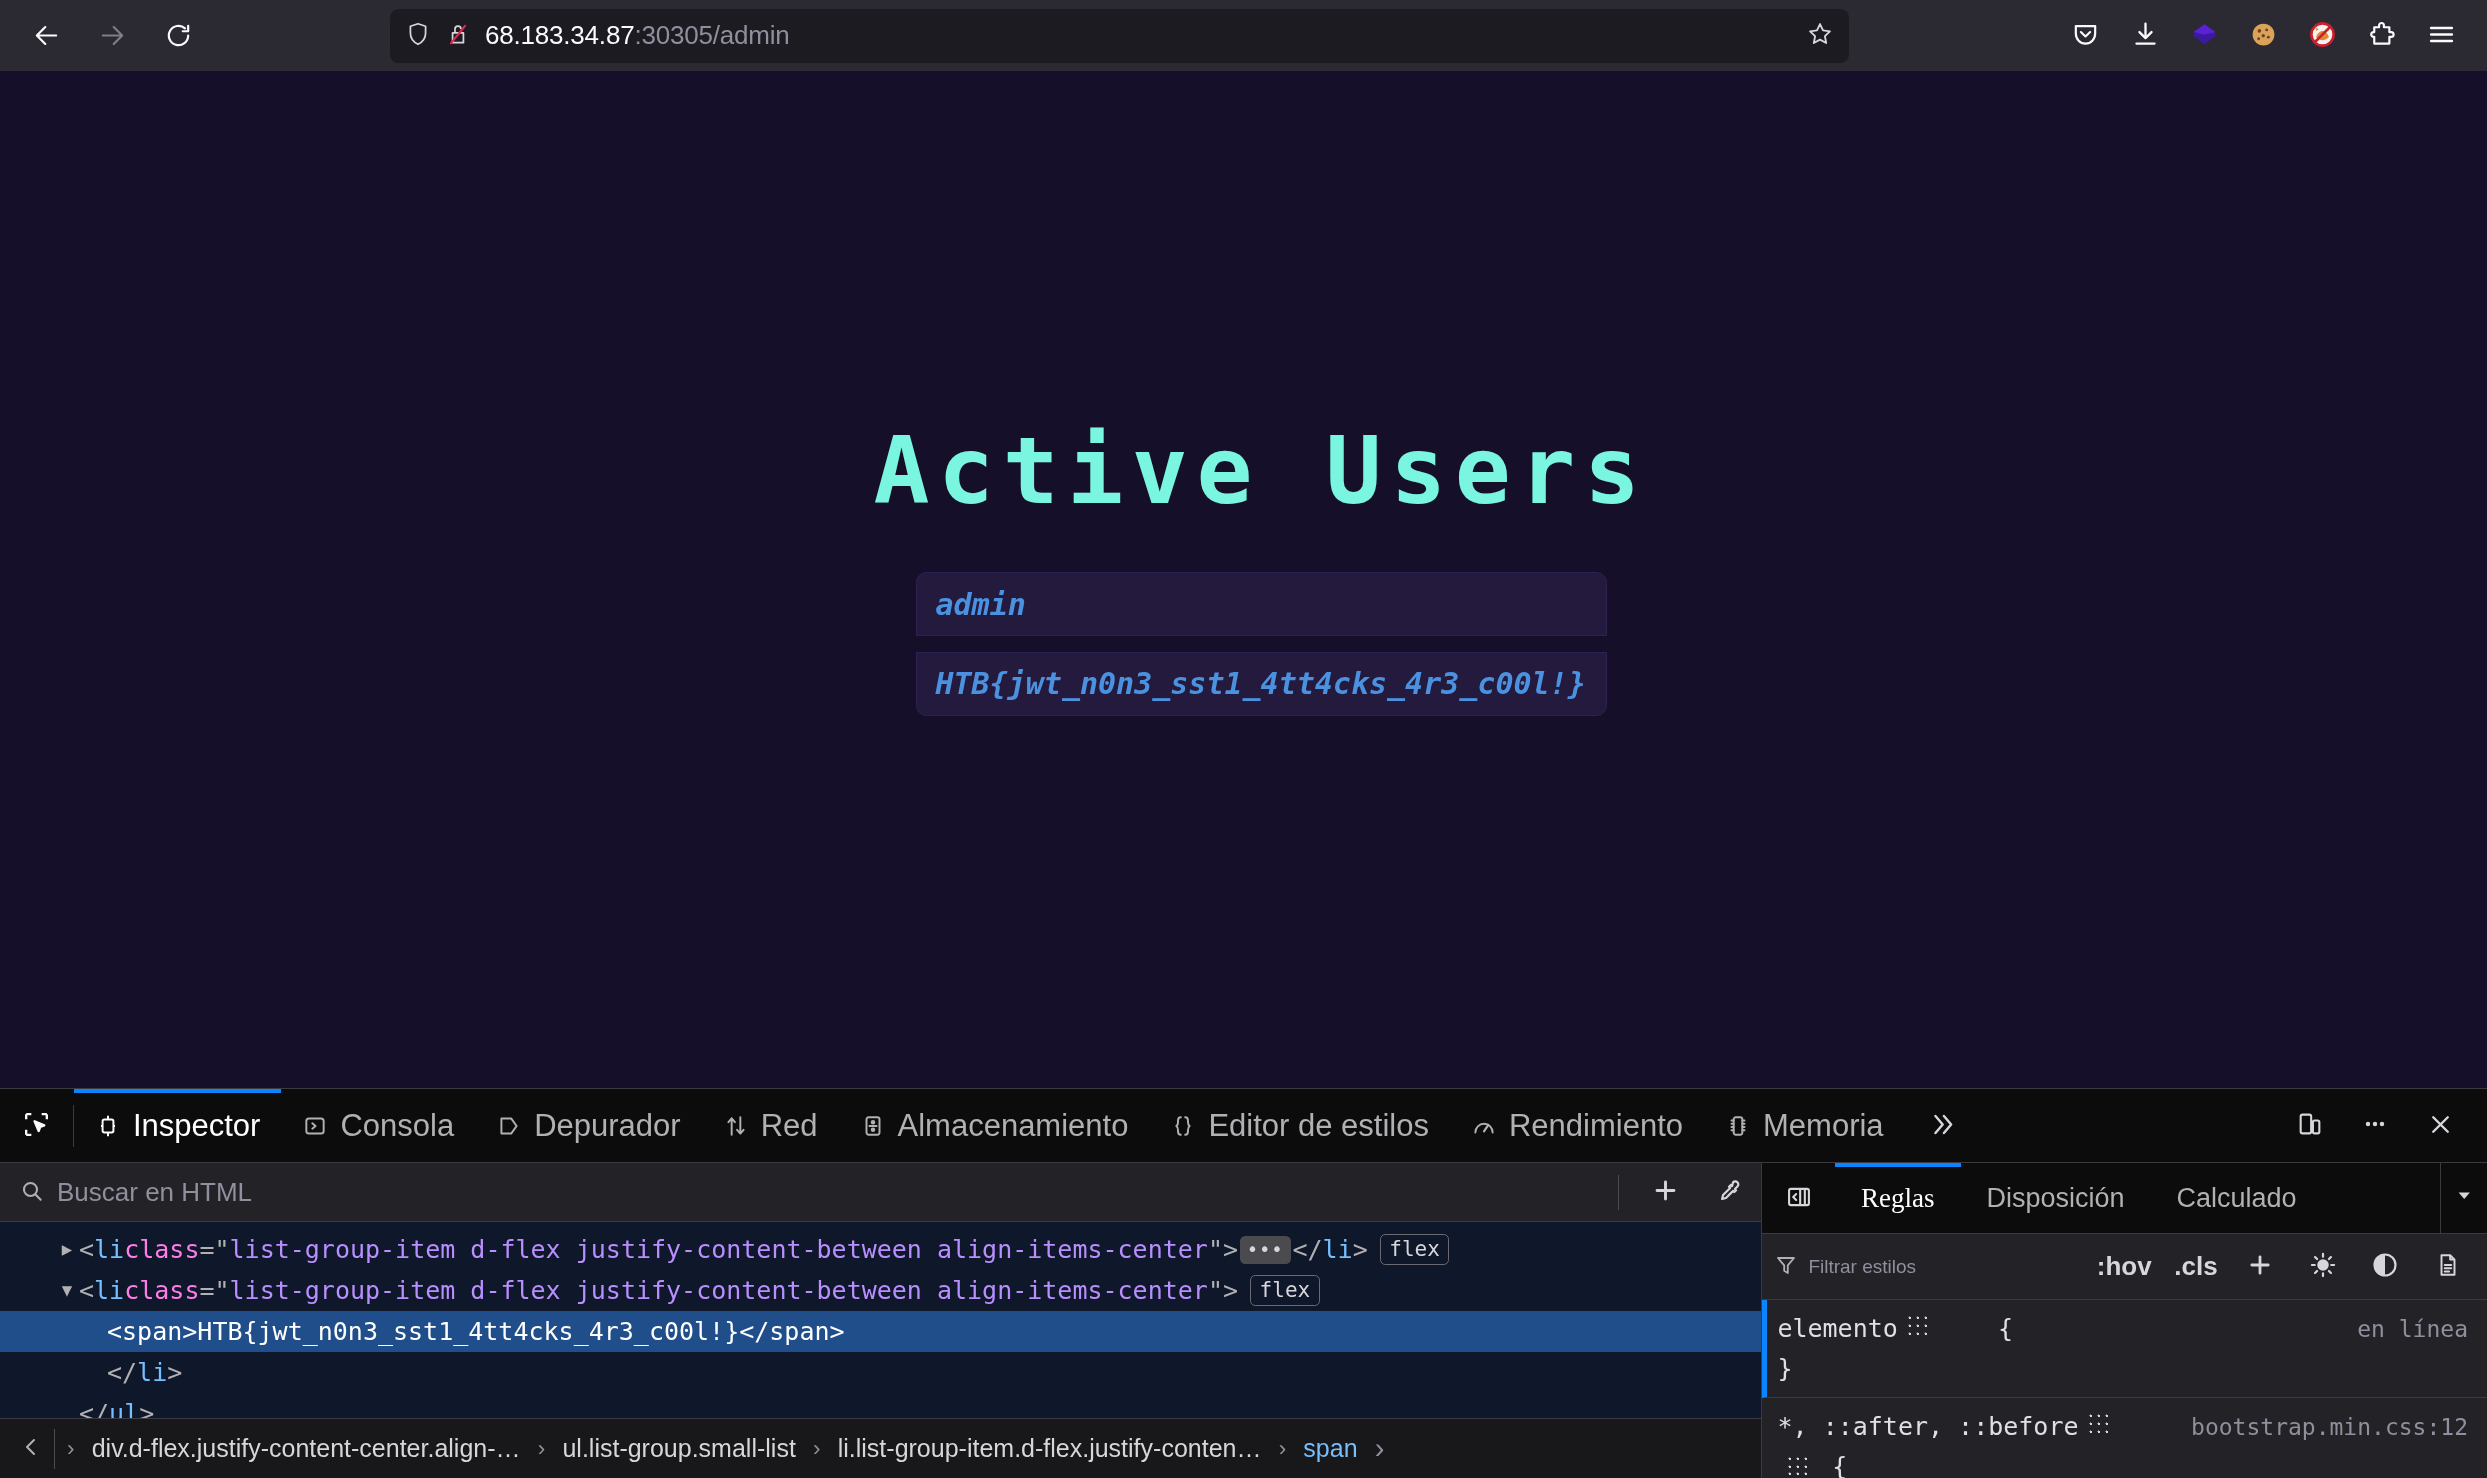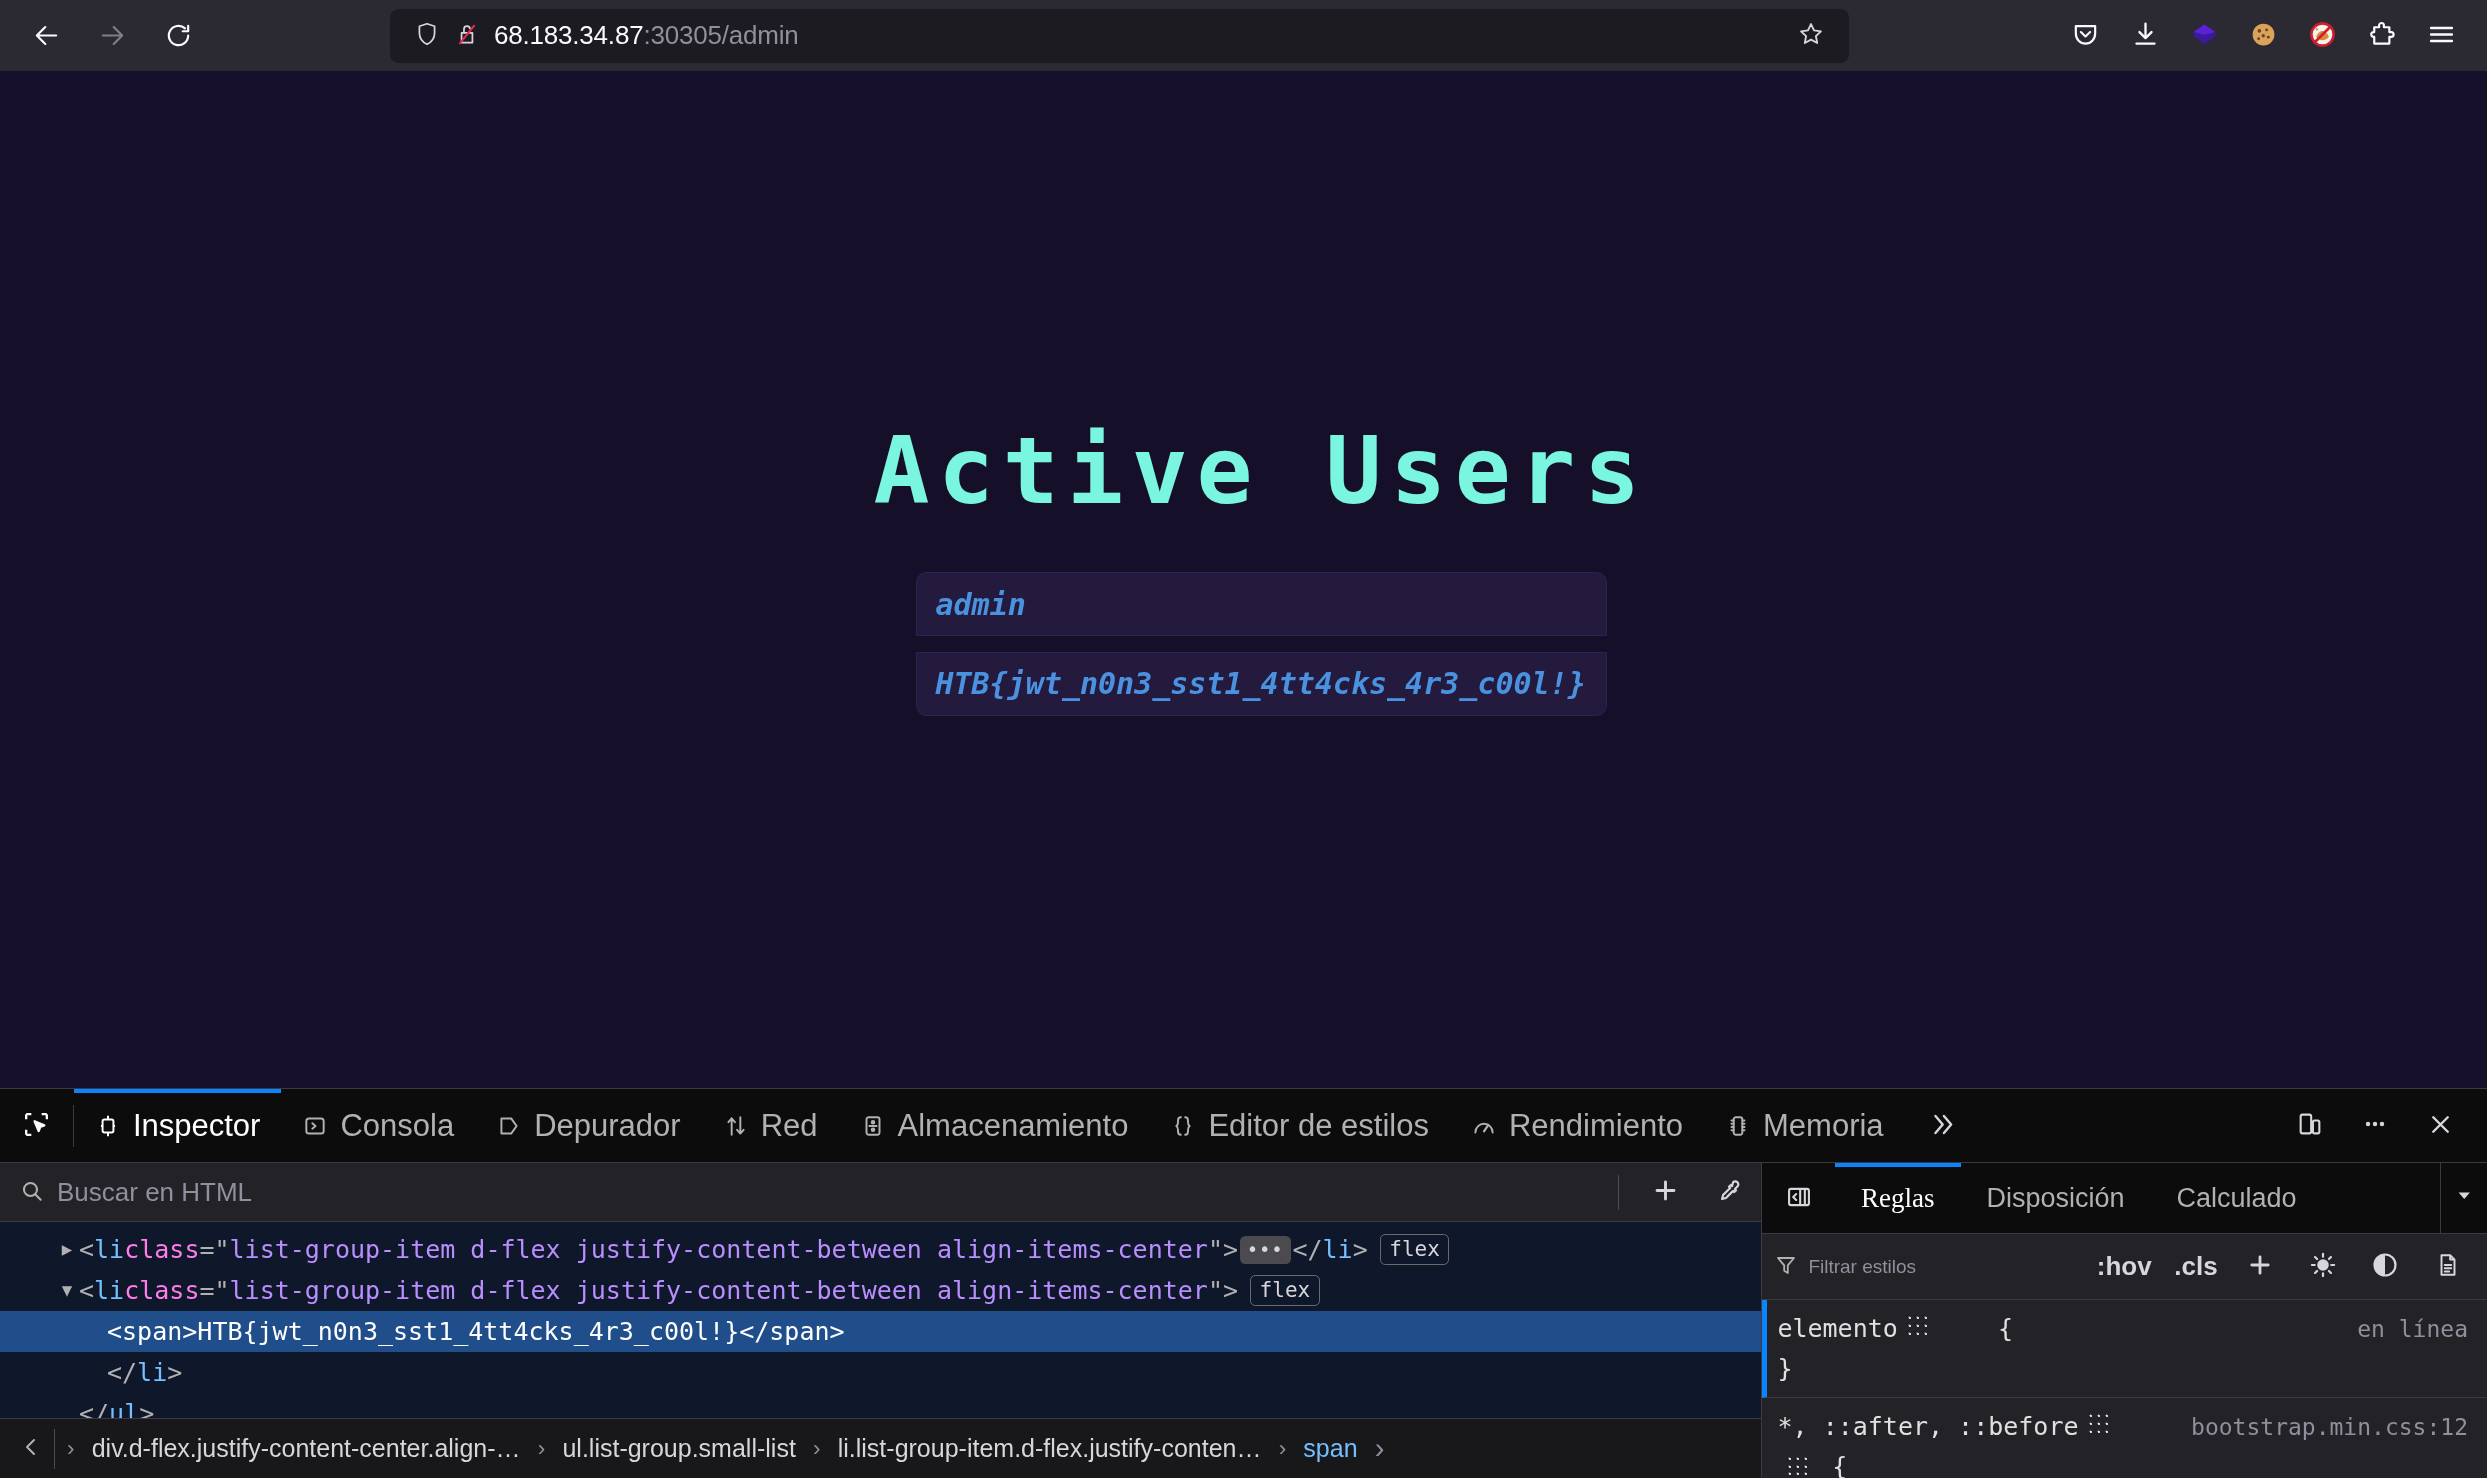--- a/index.html
+++ b/index.html
@@ -34,21 +34,21 @@
     left: 390px;
     width: 1459px;
     height: 54px;
   }
   #urlbar {
     width: 100%; height: 54px;
     background: #1c1b22;
     border-radius: 8.6px;
     display: flex;
     align-items: center;
-    padding: 0 24px;
+    padding: 0 15px;
     gap: 14px;
     text-align: right;
   }
   #url-text {
     font-family: "Liberation Sans", sans-serif;
     font-size: 26px;
     color: #8f8f9d;
     white-space: nowrap;
     letter-spacing: -0.2px;
   }

